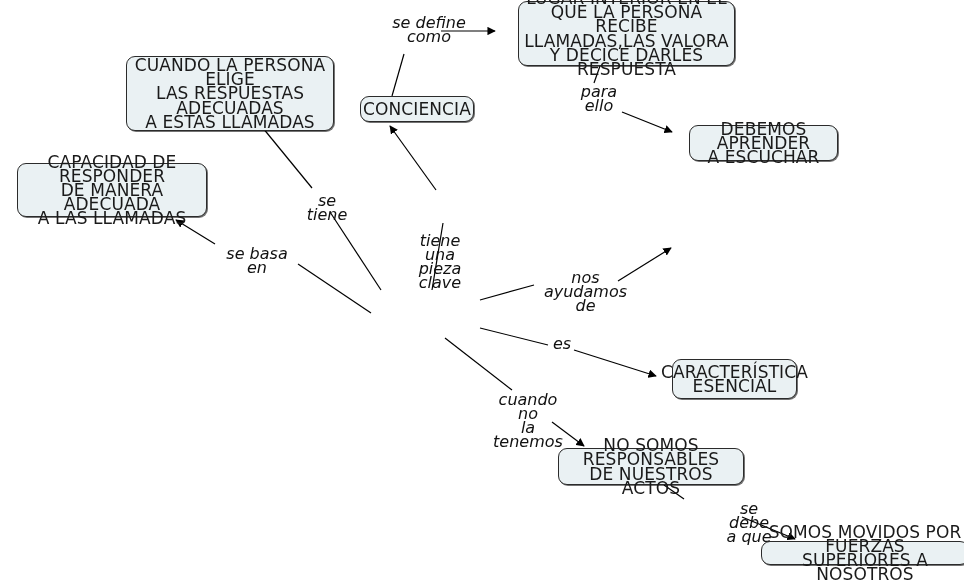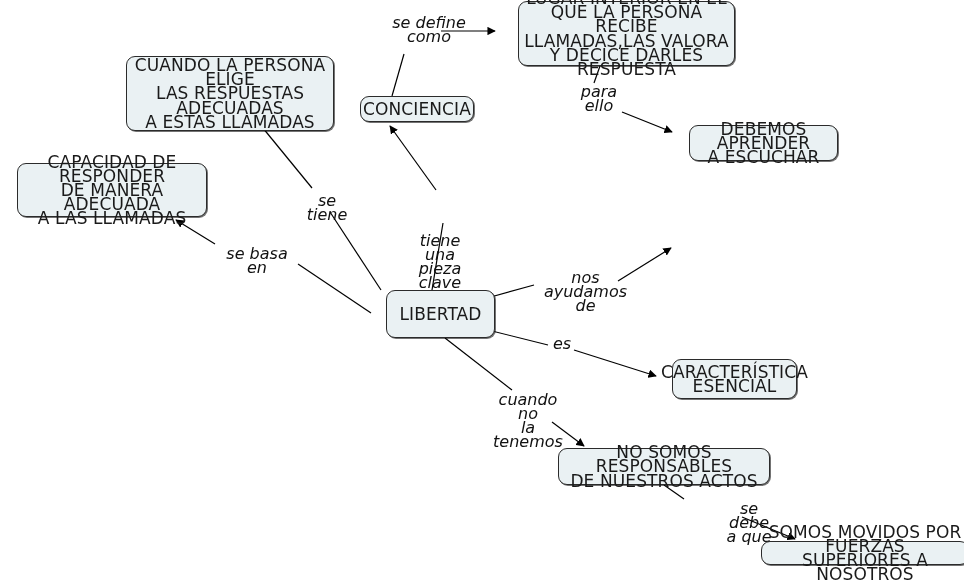--- a/index.html
+++ b/index.html
@@ -127,26 +127,25 @@
   <div class="node" style="left:345px; top:96px; width:114px; height:26px;">CONCIENCIA</div>
 
   <div class="node" style="left:2px; top:163px; width:190px; height:54px;">CAPACIDAD DE RESPONDER
 DE MANERA ADECUADA
 A LAS LLAMADAS</div>
 
   <div class="node" style="left:674px; top:125px; width:149px; height:36px;">DEBEMOS APRENDER
 A ESCUCHAR</div>
 
 
-  <div class="node" style="left:371px; top:290px; width:109px; height:48px;">LIBERTAD</div>
 
   <div class="node" style="left:657px; top:359px; width:125px; height:40px;">CARACTERÍSTICA
 ESENCIAL</div>
 
-  <div class="node" style="left:543px; top:448px; width:212px; height:37px;">NO SOMOS RESPONSABLES
+  <div class="node" style="left:543px; top:448px; width:186px; height:37px;">NO SOMOS RESPONSABLES
 DE NUESTROS ACTOS</div>
 
   <div class="node" style="left:746px; top:541px; width:208px; height:24px;">SOMOS MOVIDOS POR FUERZAS
 SUPERIORES A NOSOTROS</div>
 
   <div class="edge-label" style="left:379px; top:16px; width:100px;">se define
 como</div>
 
   <div class="edge-label" style="left:578px; top:85px; width:42px;">para
 ello</div>

